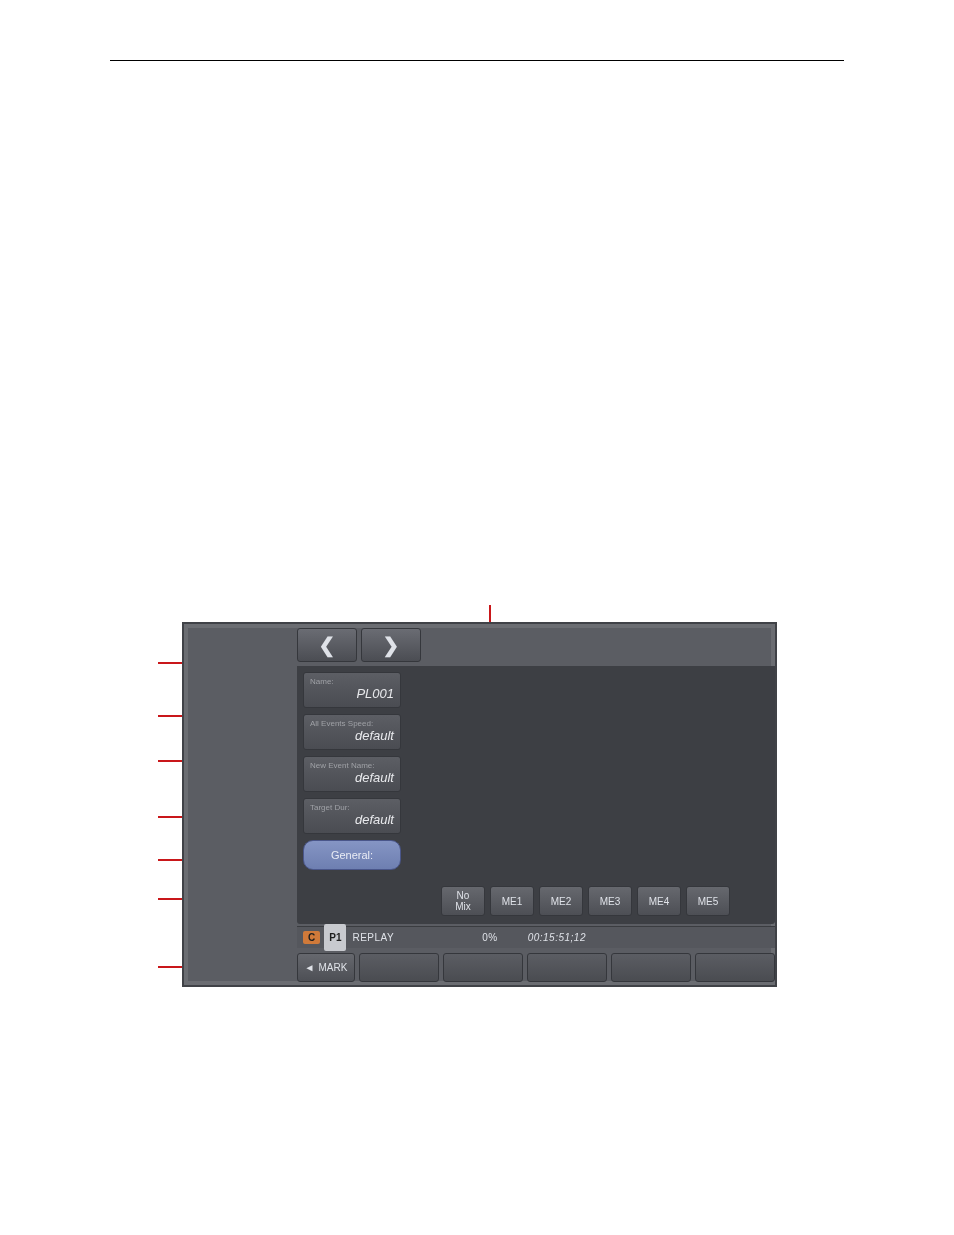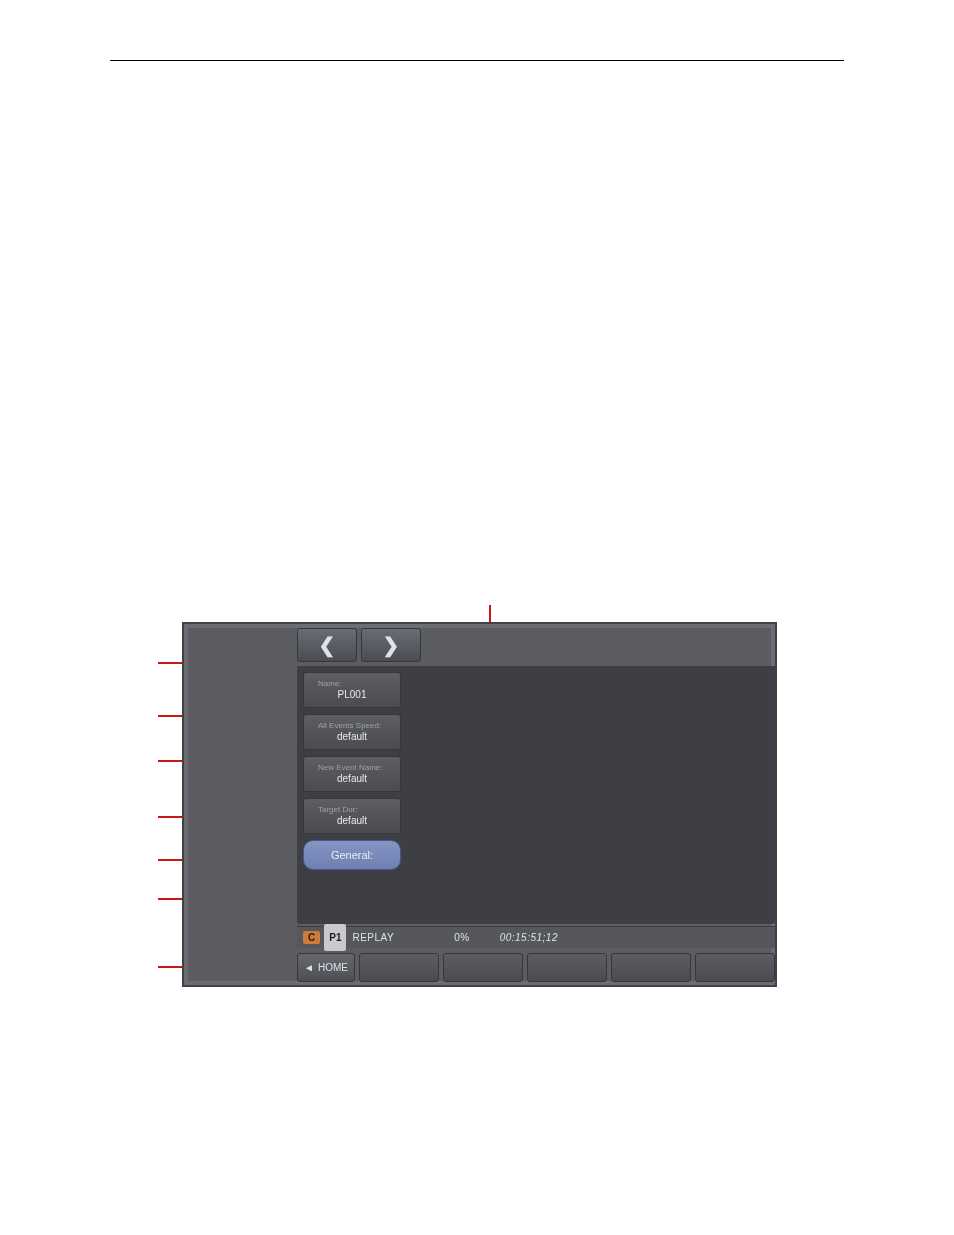--- a/index.html
+++ b/index.html
@@ -115,22 +115,22 @@
     background: linear-gradient(to bottom, #5c5e64 0%, #4a4c52 100%);
     border: 1px solid #35373c;
     border-radius: 3px;
     margin-bottom: 6px;
     padding: 3px 6px;
     display: flex;
     flex-direction: column;
     justify-content: center;
     cursor: pointer;
   }
-  .field .lbl { font-size: 8px; color: #9fa1a6; line-height:1.2;margin-left:8px;}
-  .field .val { font-size: 10px; color: #e8e9ec; text-align: center; line-height:1.3;}
+  .field .lbl { font-size: 8px; color: #9fa1a6; line-height:1.2;}
+  .field .val { font-size: 13px; color: #e8e9ec; text-align: right; line-height:1.3;font-style:italic;}
   .general-btn {
     width: 98px;
     height: 30px;
     background: linear-gradient(to bottom, #8595c4 0%, #6e7fb1 100%);
     border: 1px solid #4a568a;
     border-radius: 10px;
     color: #e9ecf5;
     font-size: 11px;
     display: flex;
     align-items: center;
@@ -185,21 +185,21 @@
   }
   .status-p1 {
     background: #c8cacf;
     color: #1e1e1e;
     font-weight: bold;
     padding: 8px 5px;
     border-radius: 2px;
     margin-right: 6px;
     font-size: 10px;
   }
-  .status-replay { margin-right: 60px; letter-spacing: 0.5px;}
+  .status-replay { margin-right: 88px; letter-spacing: 0.5px;}
   .status-pct { margin-right: 30px; letter-spacing: 0.5px;}
   .status-tc { letter-spacing: 0.5px; font-style: italic;}
   .footer-row {
     position: absolute;
     left: 0;
     top: 326px;
     width: 486px;
     height: 35px;
     display: flex;
     padding: 3px 4px;
@@ -278,34 +278,43 @@
         <div class="field">
           <span class="lbl">New Event Name:</span>
           <span class="val">default</span>
         </div>
         <div class="field">
           <span class="lbl">Target Dur:</span>
           <span class="val">default</span>
         </div>
         <div class="general-btn">General:</div>
 
+        <div class="me-row">
+          <div class="me-btn" style="white-space:pre-line">No
+Mix</div>
+          <div class="me-btn">ME1</div>
+          <div class="me-btn">ME2</div>
+          <div class="me-btn">ME3</div>
+          <div class="me-btn">ME4</div>
+          <div class="me-btn">ME5</div>
+        </div>
       </div>
 
       <div class="status-row">
         <span class="status-c">C</span>
         <span class="status-p1">P1</span>
         <span class="status-replay">REPLAY</span>
         <span class="status-pct">0%</span>
         <span class="status-tc">00:15:51;12</span>
       </div>
 
       <div class="footer-row">
         <div class="footer-btn back">
           <span class="back-arrow">◄</span>
-          <span>HOME</span>
+          <span>MARK</span>
         </div>
         <div class="footer-btn empty"></div>
         <div class="footer-btn empty"></div>
         <div class="footer-btn empty"></div>
         <div class="footer-btn empty"></div>
         <div class="footer-btn empty"></div>
       </div>
 
     </div>
   </div>

